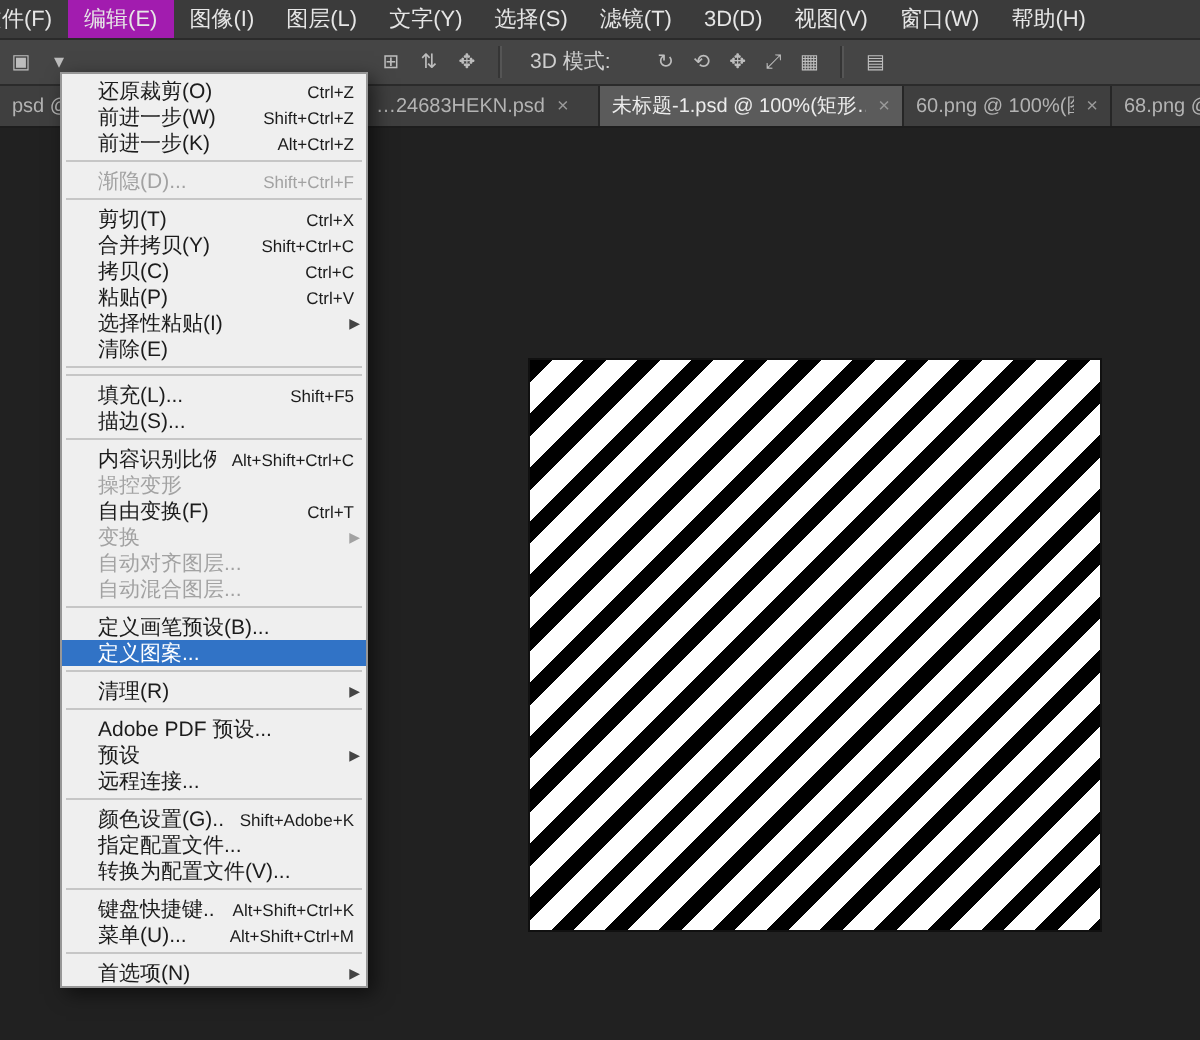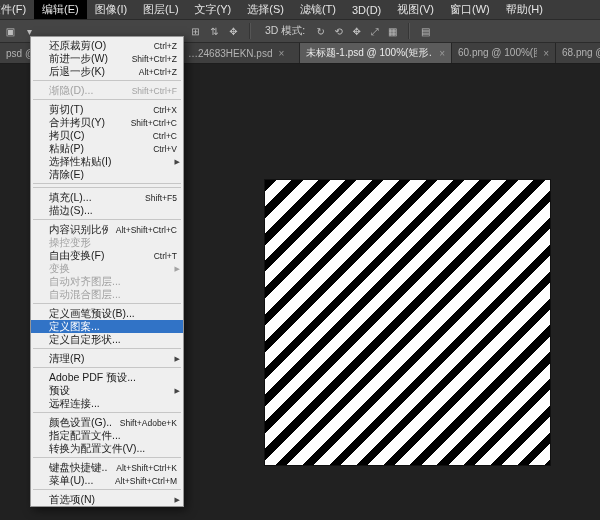--- a/index.html
+++ b/index.html
@@ -10,36 +10,36 @@
     -webkit-font-smoothing:antialiased;
   }
   
   .menubar{
     position:absolute;top:0;left:0;right:0;height:19px;
     background:#3b3b3b;border-bottom:1px solid #2a2a2a;
     display:flex;align-items:stretch;color:#e6e6e6;font-size:11px;
     white-space:nowrap;margin-left:-18px;
   }
   .mb-item{padding:0 8px;display:flex;align-items:center;cursor:default;}
-  .mb-item.open{background:#000000;}
+  .mb-item.open{background:#a21caf;}
   
   .optionsbar{
     position:absolute;top:20px;left:0;right:0;height:22px;
     background:#454545;border-bottom:1px solid #2b2b2b;
     color:#c2c2c2;font-size:10px;
   }
   .opt-group{position:absolute;top:0;height:22px;display:flex;align-items:center;gap:4px;}
   #opt-left{left:3px;}
   #opt-main{left:188px;}
   .opt-icon{
     min-width:15px;height:15px;line-height:15px;text-align:center;
     color:#bdbdbd;font-size:10px;border-radius:2px;
   }
   .opt-sep{width:1px;height:16px;background:#353535;border-right:1px solid #555;margin:0 4px;}
-  .opt-label{color:#cfcfcf;font-size:10.5px;margin:0 4px 0 6px;}
+  .opt-label{color:#cfcfcf;font-size:10.5px;margin:0 16px 0 6px;}
   
   .tabbar{
     position:absolute;top:43px;left:0;right:0;height:20px;
     background:#303030;display:flex;align-items:flex-end;
     border-bottom:1px solid #1d1d1d;
   }
   .tab{
     flex:none;height:20px;box-sizing:border-box;
     background:#3f3f3f;color:#b3b3b3;font-size:10px;
     display:flex;align-items:center;padding:0 6px;
@@ -151,21 +151,21 @@
 <div class="menu" id="edit-menu">
     <div class="menu-item">
       <span class="mi-label">还原裁剪(O)</span>
       <span class="mi-shortcut">Ctrl+Z</span>
     </div>
     <div class="menu-item">
       <span class="mi-label">前进一步(W)</span>
       <span class="mi-shortcut">Shift+Ctrl+Z</span>
     </div>
     <div class="menu-item">
-      <span class="mi-label">后退一步(K)</span>
+      <span class="mi-label">前进一步(K)</span>
       <span class="mi-shortcut">Alt+Ctrl+Z</span>
     </div>
     <div class="menu-sep"></div>
     <div class="menu-item disabled">
       <span class="mi-label">渐隐(D)...</span>
       <span class="mi-shortcut">Shift+Ctrl+F</span>
     </div>
     <div class="menu-sep"></div>
     <div class="menu-item">
       <span class="mi-label">剪切(T)</span>
@@ -221,23 +221,20 @@
     <div class="menu-item disabled">
       <span class="mi-label">自动混合图层...</span>
     </div>
     <div class="menu-sep"></div>
     <div class="menu-item">
       <span class="mi-label">定义画笔预设(B)...</span>
     </div>
     <div class="menu-item highlighted">
       <span class="mi-label">定义图案...</span>
     </div>
-    <div class="menu-item">
-      <span class="mi-label">定义自定形状...</span>
-    </div>
     <div class="menu-sep"></div>
     <div class="menu-item">
       <span class="mi-label">清理(R)</span>
       <span class="mi-arrow">▶</span>
     </div>
     <div class="menu-sep"></div>
     <div class="menu-item">
       <span class="mi-label">Adobe PDF 预设...</span>
     </div>
     <div class="menu-item">

